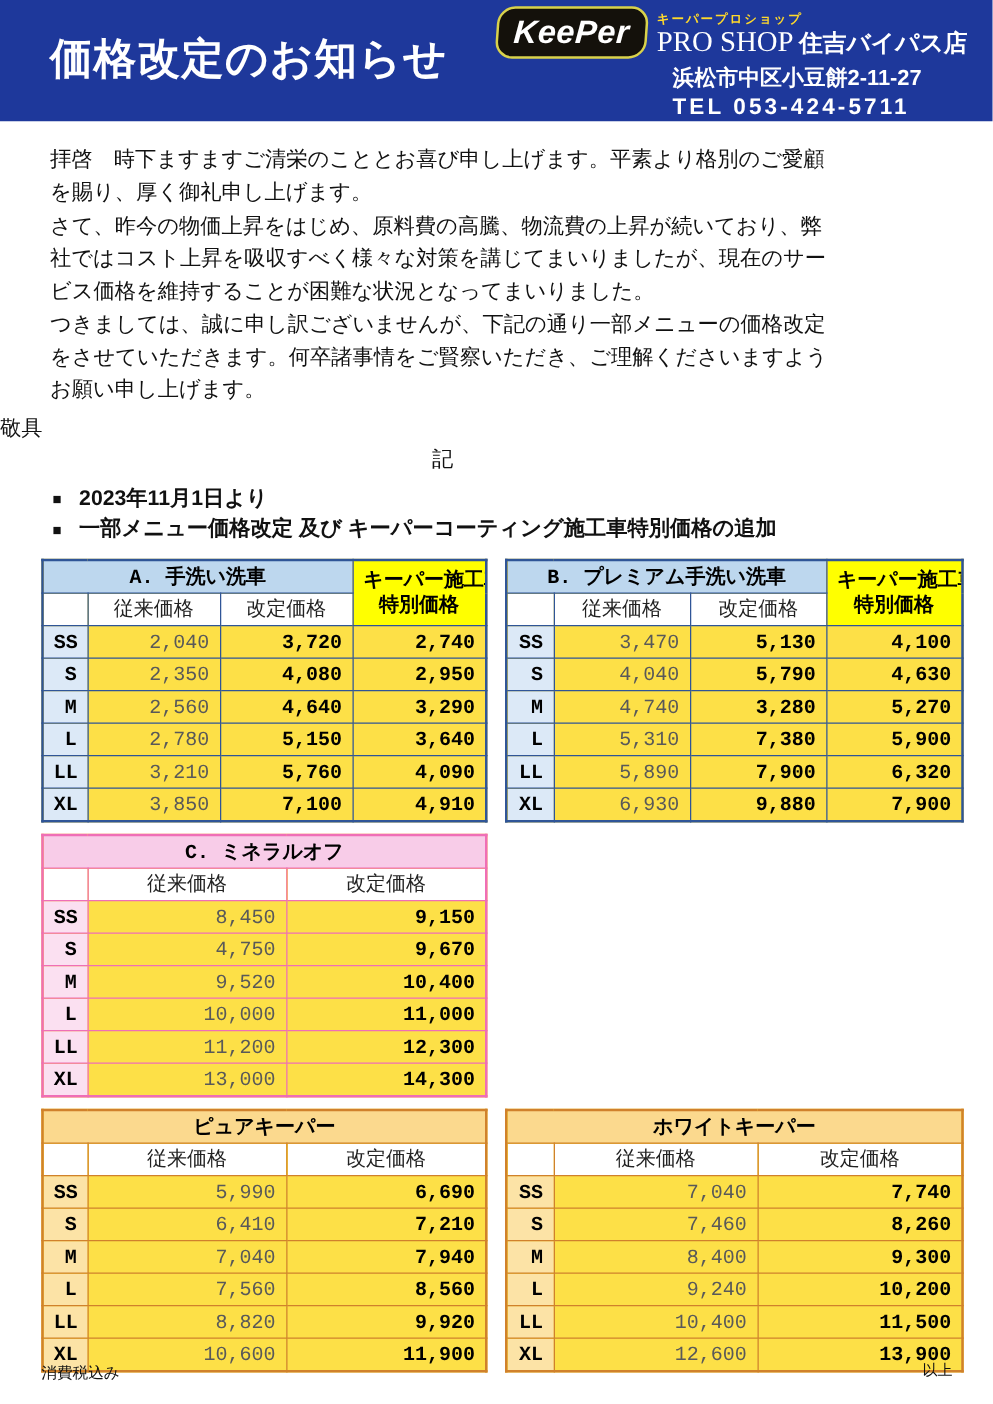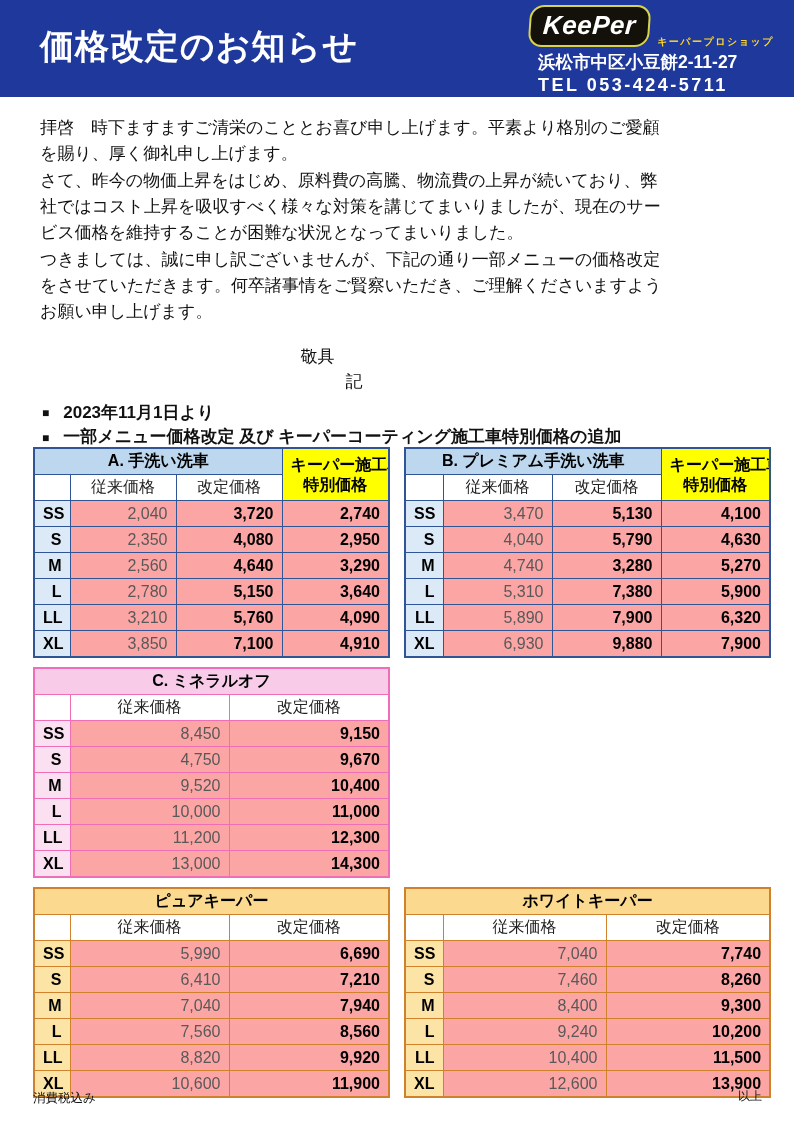--- a/index.html
+++ b/index.html
@@ -22,29 +22,29 @@
   .logo-sub{color:#ffd92b;font-size:10px;font-weight:bold;letter-spacing:1.5px;}
   .logo-shop{white-space:nowrap;}
   .proshop{font-family:"Liberation Serif","DejaVu Serif",serif;font-size:23px;color:#fff;}
   .shopname{font-size:19px;font-weight:bold;color:#fff;}
   .addr{width:236px;text-align:left;font-size:17.5px;font-weight:bold;margin-top:3px;white-space:nowrap;}
   .tel{width:236px;text-align:left;font-size:18px;font-weight:bold;letter-spacing:2.5px;margin-top:1px;white-space:nowrap;}
   
   .letter{position:absolute;top:97px;left:0;width:708px;}
   .letter-text{padding:18px 40px 0;font-size:17px;line-height:1.55;color:#111;}
   .letter-text p{margin:0;}
-  .keigu{text-align:center;padding-right:73px;font-size:17px;margin-top:19px;}
+  .keigu{text-align:left;padding-right:73px;font-size:17px;margin-top:5px;}
   .kimark{text-align:center;font-size:17px;margin-top:2px;}
   .bullets{margin:8px 0 0 42px;}
   .bullet-line{display:flex;align-items:center;gap:14px;font-size:17px;font-weight:bold;line-height:1.45;}
   .bullet-sq{font-size:12px;line-height:1;}
   
   .tables{position:absolute;top:447px;left:33px;display:grid;
     grid-template-columns:355px 365px;column-gap:16px;row-gap:9px;align-items:start;}
-  table.price{border-collapse:collapse;table-layout:fixed;background:#fca5a5;}
+  table.price{border-collapse:collapse;table-layout:fixed;background:#fde047;font-family:Liberation Mono, monospace;}
   table.price th,table.price td{border:1px solid var(--bc);padding:0 8px;height:25px;font-size:16px;overflow:hidden;white-space:nowrap;}
   table.price{border:2px solid var(--bc);}
   .t-a,.t-c,.t-pure{width:355px;}
   .t-b,.t-white{width:365px;}
   .t-b{grid-column:2;grid-row:1;}
   .t-a{grid-column:1;grid-row:1;}
   .t-c{grid-column:1;grid-row:2;}
   .t-pure{grid-column:1;grid-row:3;}
   .t-white{grid-column:2;grid-row:3;}
   .blue{--bc:#2f5597;}
@@ -71,20 +71,24 @@
 </head>
 <body>
 
 <div class="header">
   <div class="header-title">価格改定のお知らせ</div>
   <div class="logo-block">
     <div class="logo-row">
       <span class="keeper-mark">KeePer</span>
       <div class="logo-right">
         <div class="logo-sub">キーパープロショップ</div>
+        <div class="logo-shop">
+          <span class="proshop">PRO SHOP</span>
+          <span class="shopname">住吉バイパス店</span>
+        </div>
       </div>
     </div>
     <div class="addr">浜松市中区小豆餅2-11-27</div>
     <div class="tel">TEL 053-424-5711</div>
   </div>
 </div>
 
 <div class="letter">
   <div class="letter-text">
     <p>拝啓　時下ますますご清栄のこととお喜び申し上げます。平素より格別のご愛顧を賜り、厚く御礼申し上げます。</p>

